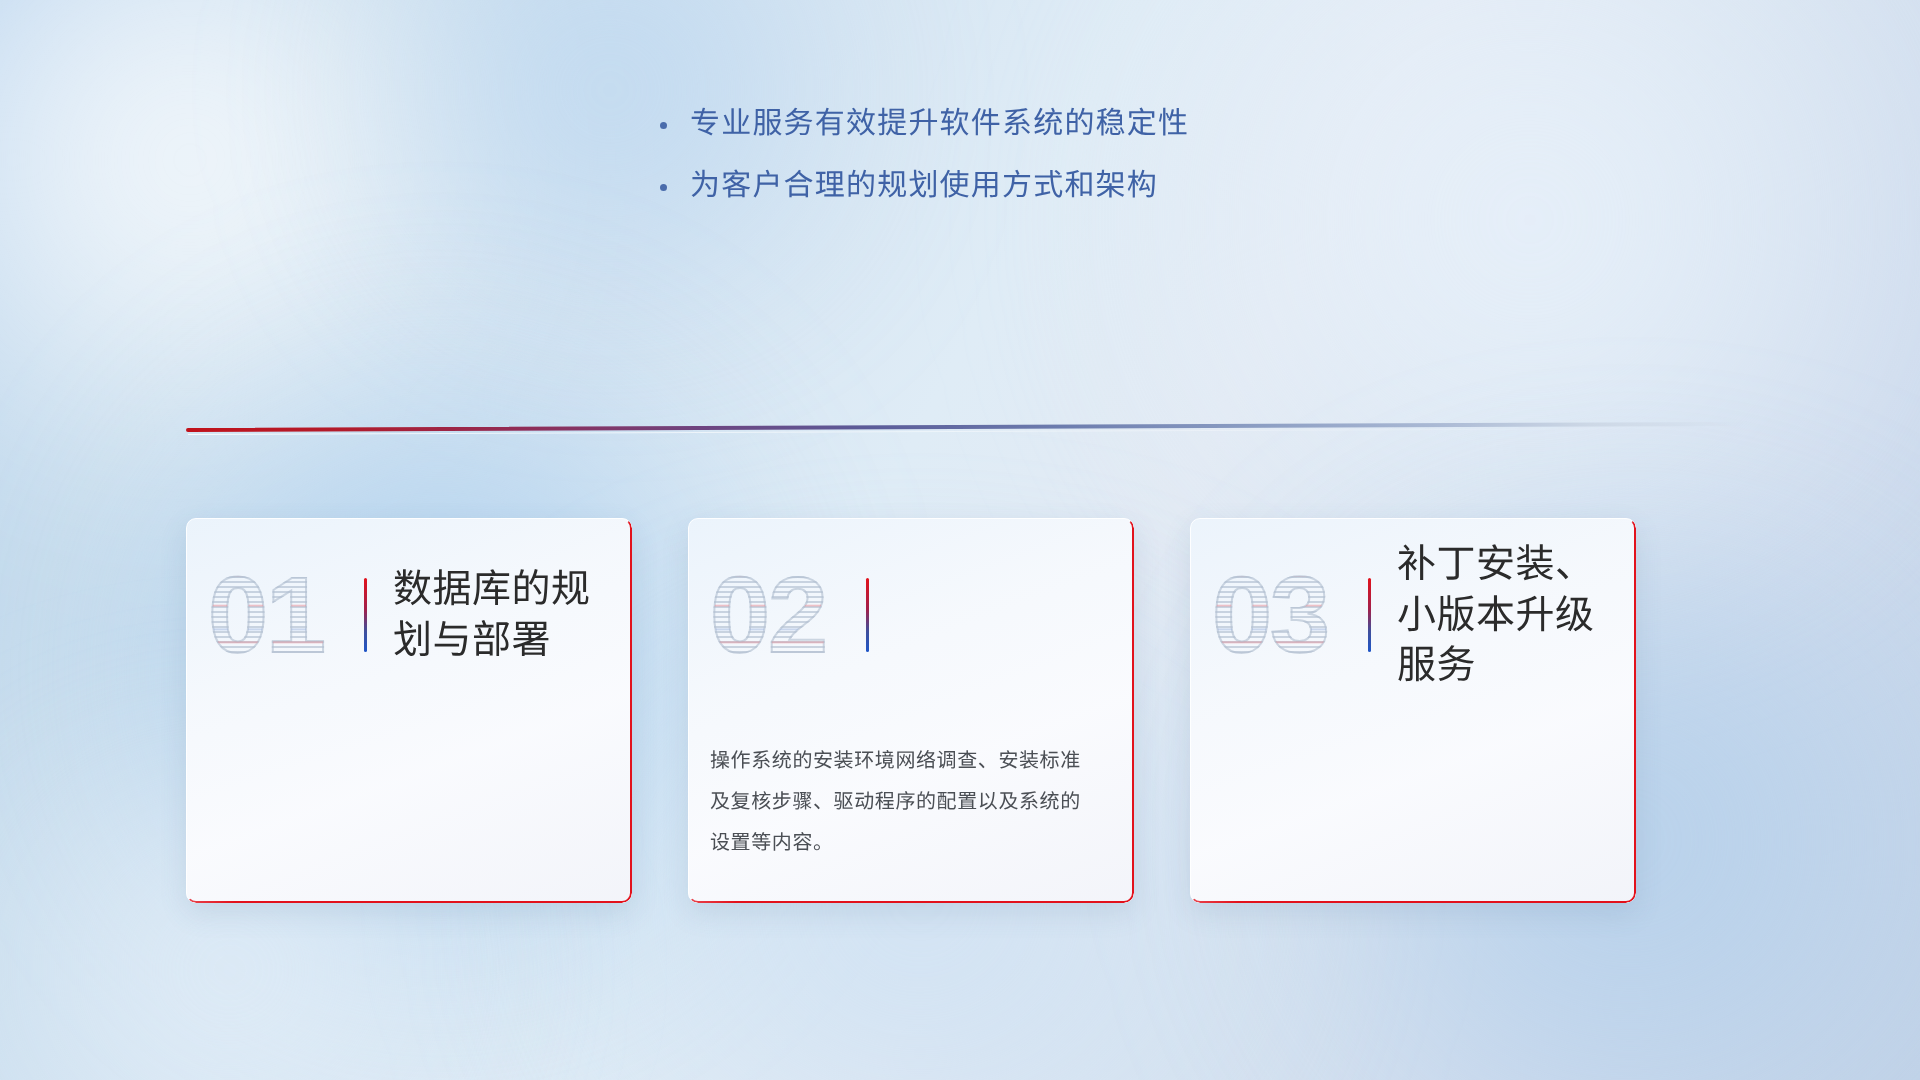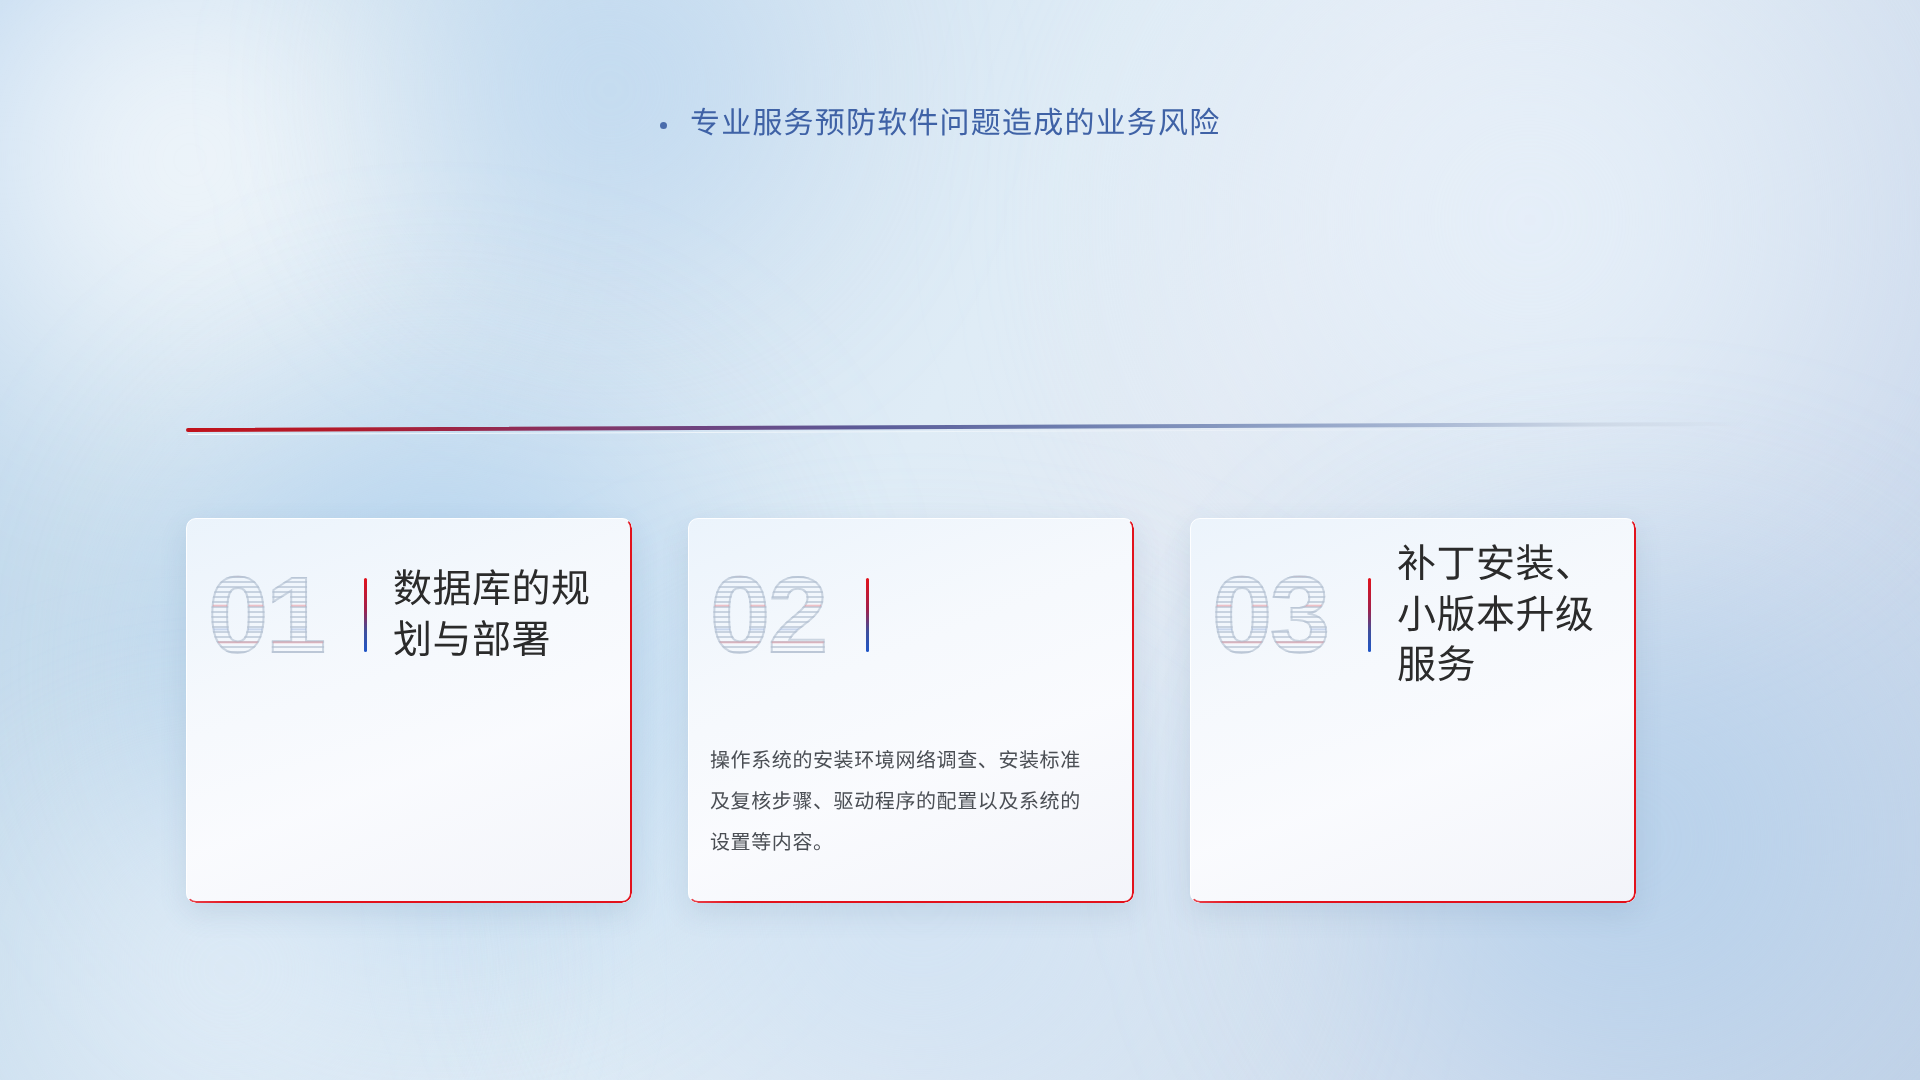--- a/index.html
+++ b/index.html
@@ -286,21 +286,25 @@
   <div class="bg-glow glow-f"></div>
   <div class="bg-glow glow-c"></div>
   <div class="bg-glow glow-b"></div>
   <div class="bg-glow glow-e"></div>
   <div class="bg-glow glow-d"></div>
   <div class="bg-glow glow-g"></div>
 
   <ul id="bullets" style="list-style:none;margin:0;padding:0;">
     <li class="bullet-row">
       <span class="bullet-dot"></span>
-      <span class="bullet-text">专业服务预防软件问题造成的业务风险</span>
+      <span class="bullet-text">专业服务有效提升软件系统的稳定性</span>
+    </li>
+    <li class="bullet-row">
+      <span class="bullet-dot"></span>
+      <span class="bullet-text">为客户合理的规划使用方式和架构</span>
     </li>
   </ul>
 
   <div id="divider">
     <div class="line-thick"></div>
     <div class="line-thin"></div>
   </div>
 
   <div id="cards">
 

